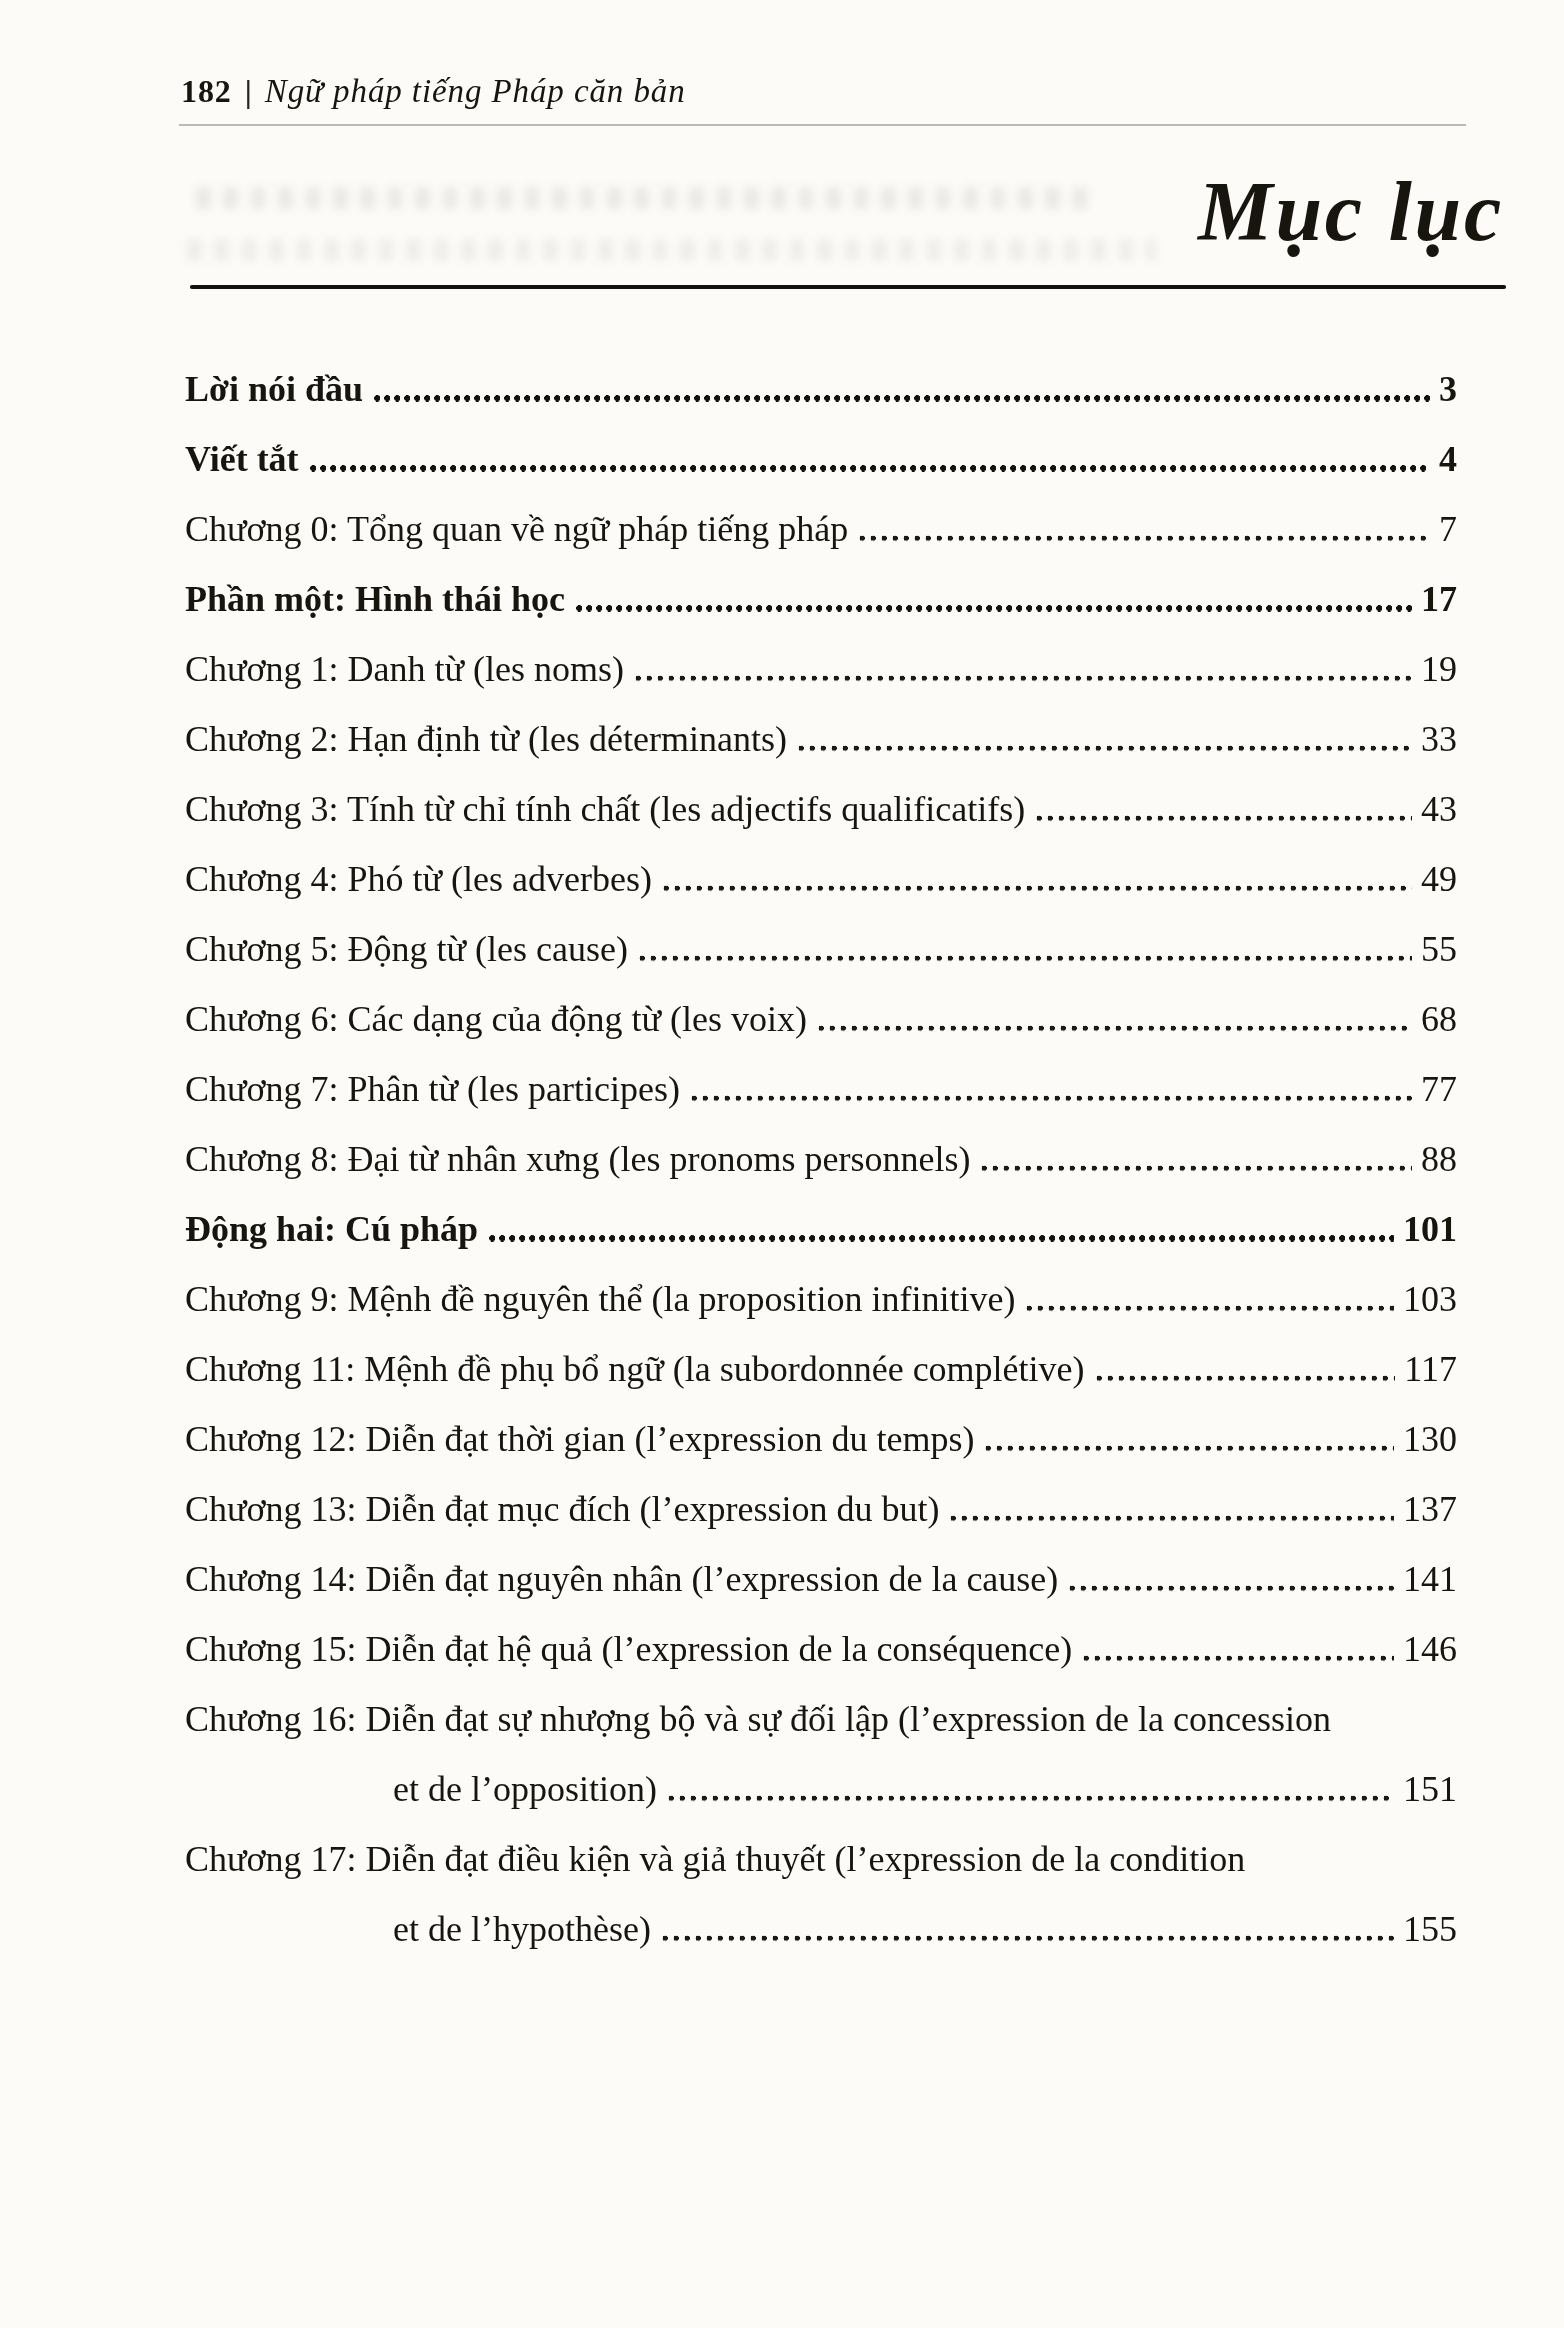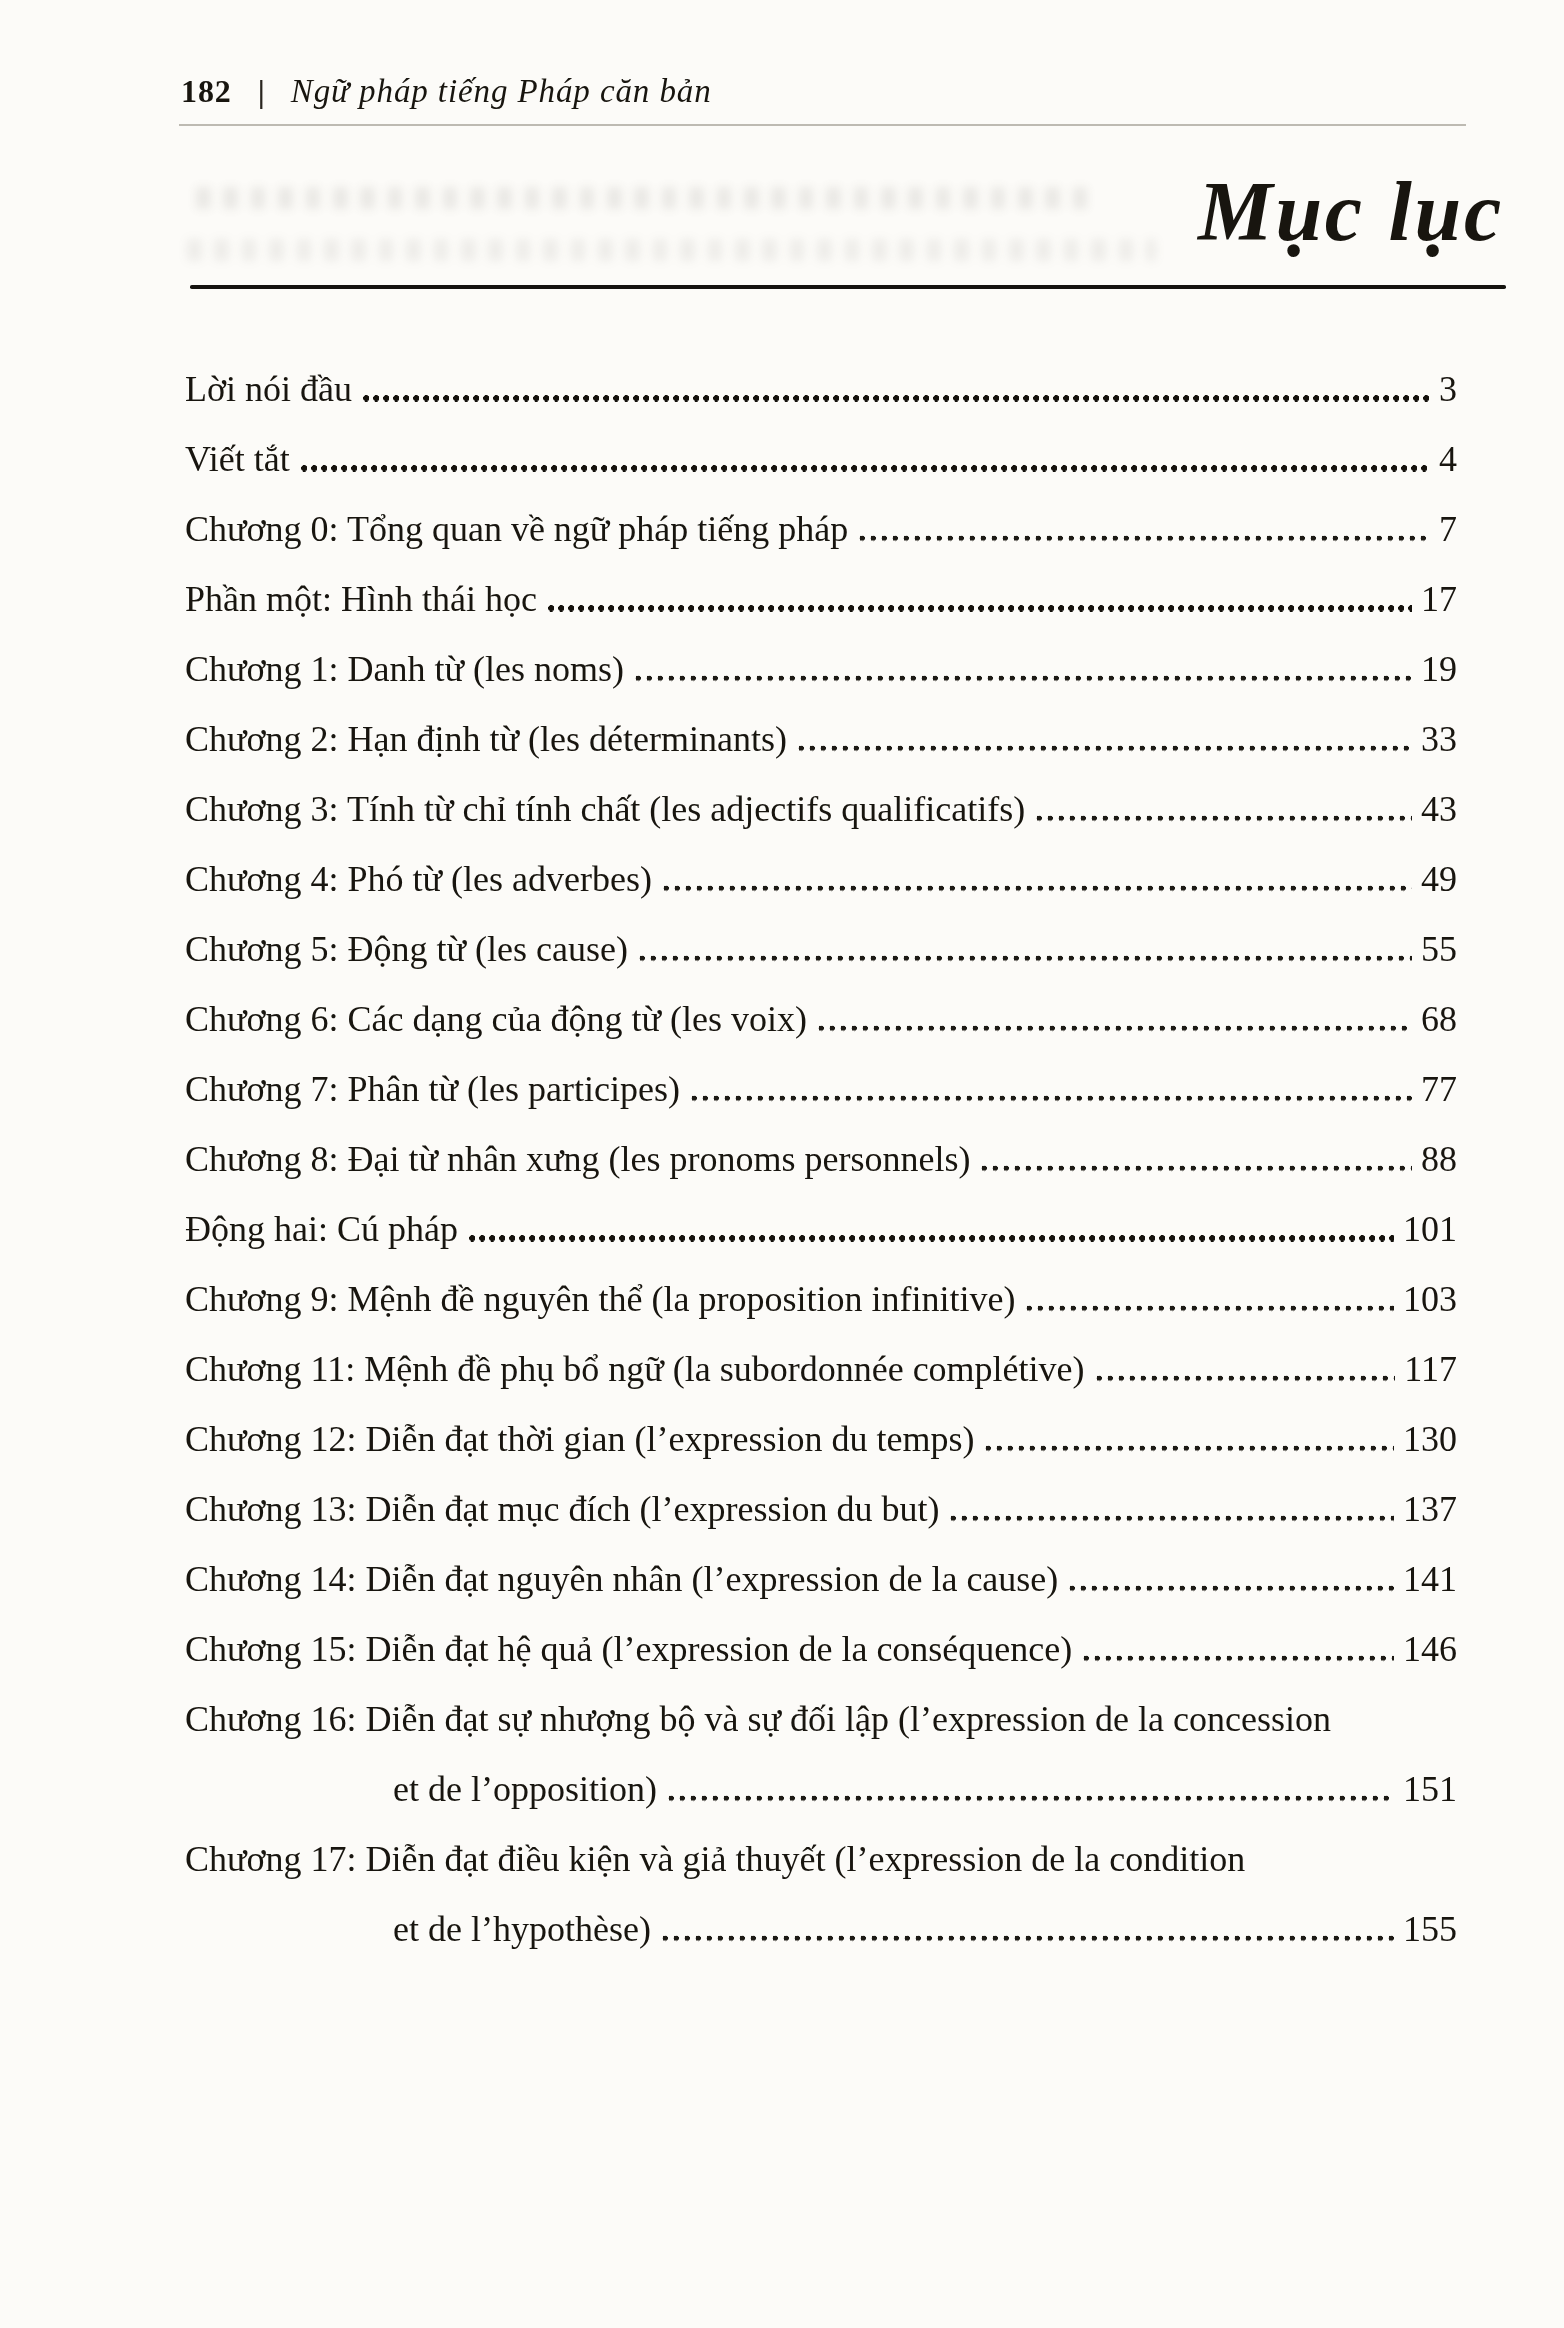--- a/index.html
+++ b/index.html
@@ -15,21 +15,21 @@
     overflow: hidden;
   }
 
   
   .page-header {
     position: absolute;
     top: 73px;
     left: 181px;
     display: flex;
     align-items: flex-start;
-    gap: 26px;
+    gap: 13px;
     font-size: 32px;
   }
   .pg-num { font-weight: 700; letter-spacing: 0.9px; }
   .sep { font-weight: 700; color: #2a2username;: #2a2620; }
   .sep { color: #2a2620; }
   .book-title { font-style: italic; font-size: 33px; letter-spacing: 0.9px; }
 
   .header-rule {
     position: absolute;
     top: 124px;
@@ -92,21 +92,21 @@
   .toc-leader {
     flex: 1 1 auto;
     min-width: 0;
     height: 6.4px;
     margin: 0 9.1px 8.2px 11px;
     background-image: radial-gradient(circle at 3.2px 3.2px, #1d1a15 2.5px, rgba(0,0,0,0) 2.8px);
     background-size: 11px 6.4px;
     background-repeat: repeat-x;
     background-position: left bottom;
   }
-  .toc-row.bold { font-weight: 400; }
+  .toc-row.bold { font-weight: 700; }
   .toc-row.bold .toc-leader {
     background-image: radial-gradient(circle at 3.2px 3.2px, #14110c 2.9px, rgba(0,0,0,0) 3.3px);
     background-size: 10px 6.4px;
   }
   .toc-row.cont .toc-label { padding-left: 208px; }
 </style>
 </head>
 <body>
 
 <div class="sheet">

